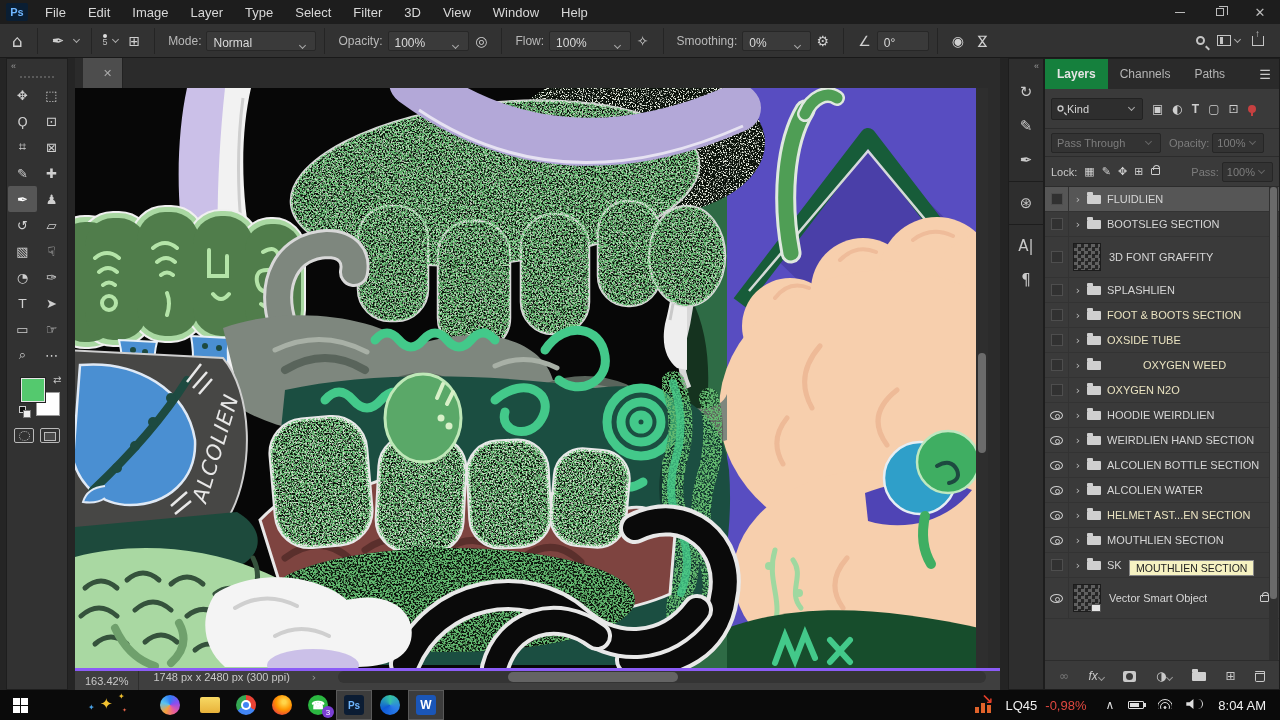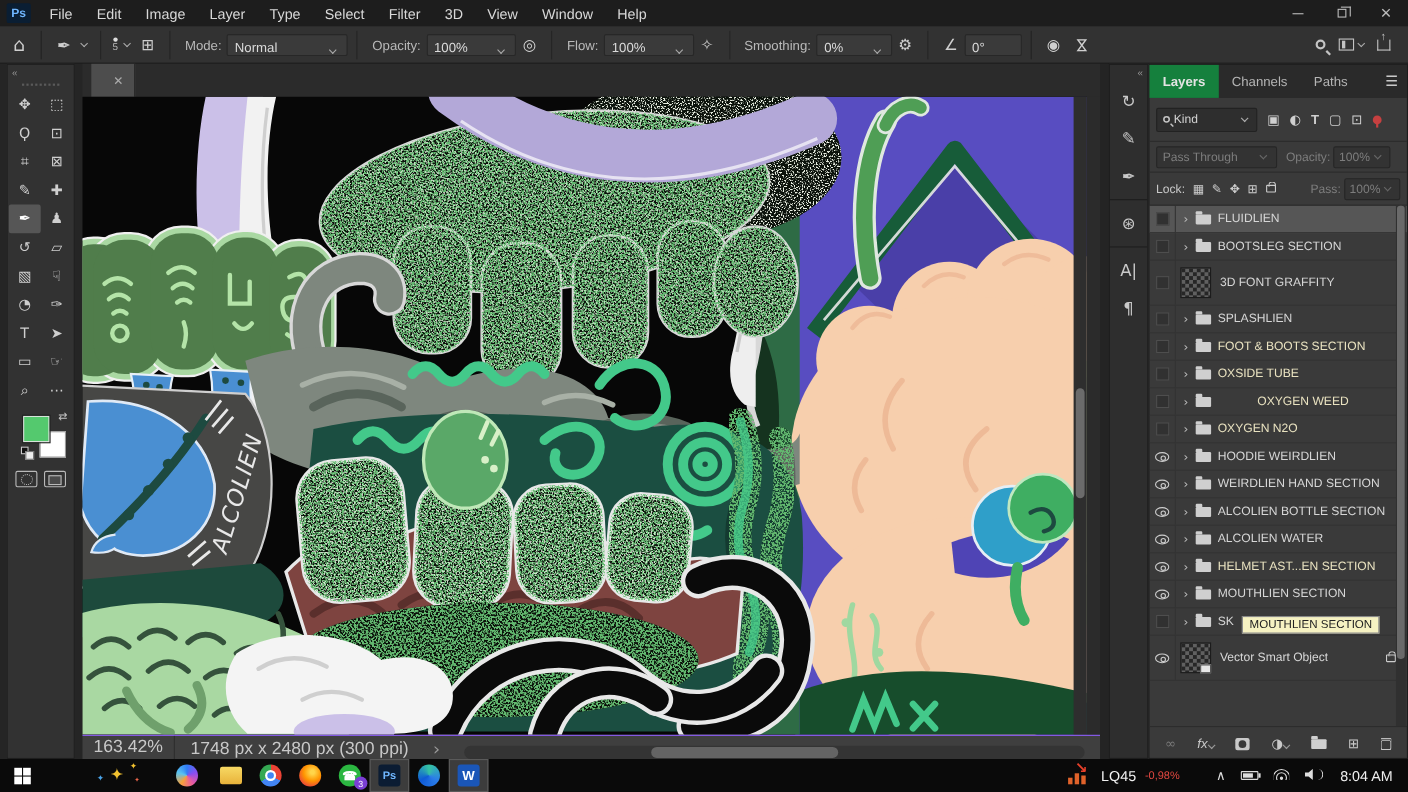--- a/index.html
+++ b/index.html
@@ -59,21 +59,21 @@
   
   #workarea{position:absolute;left:75px;top:58px;width:925px;height:632px;background:#2b2b2b;}
   #tabbar{position:absolute;left:0;top:0;width:925px;height:30px;background:#2b2b2b;display:flex;}
   #doctab{background:#4d4d4d;height:30px;display:flex;align-items:center;padding:0 10px;margin-left:8px;
     font-size:12px;color:#dedede;border-right:1px solid #222;}
   #tabclose{margin-left:10px;color:#aaa;font-size:11px;}
   #canvaswrap{position:absolute;left:0;top:30px;width:913px;height:580px;background:#101010;}
   #vscroll{position:absolute;right:0;top:30px;width:12px;height:580px;background:#2e2e2e;}
   #vthumb{position:absolute;left:2px;top:265px;width:8px;height:100px;background:#6b6b6b;border-radius:4px;}
   #statusbar{position:absolute;left:0;top:610px;width:925px;height:22px;background:#3f3f3f;
-    border-top:1px solid #8b5cf6;display:flex;align-items:flex-end;font-size:16px;color:#c8c8c8;}
+    border-top:3px solid #8b5cf6;display:flex;align-items:flex-start;font-size:11px;color:#c8c8c8;}
   #zoomlvl{padding:0 10px;border-right:1px solid #2e2e2e;height:100%;display:flex;align-items:center;}
   #docinfo{padding:0 14px;}
   #statchev{color:#9a9a9a;margin:0 8px;}
   #hscrolltrack{position:relative;flex:1;height:12px;background:#343434;border-radius:6px;margin:0 14px;}
   #hthumb{position:absolute;left:170px;top:1px;width:170px;height:10px;background:#646464;border-radius:5px;}
 
   
   #dock{position:absolute;left:1000px;top:58px;width:280px;height:632px;background:#242424;}
   #panelstrip{position:absolute;left:8px;top:0;width:36px;height:632px;background:#2e2e2e;border:1px solid #1d1d1d;}
   #stripcollapse{font-size:9px;color:#9a9a9a;text-align:right;padding:2px 4px 4px 0;}
@@ -158,21 +158,21 @@
   .badge{position:absolute;right:2px;bottom:2px;width:12px;height:12px;border-radius:50%;background:#7a3fd4;
     color:#fff;font-size:8px;display:flex;align-items:center;justify-content:center;}
   .i-ps{background:#0b1c33;color:#6fb6ff;border-radius:3px;font-size:10px;}
   .i-edge{border-radius:50%;background:conic-gradient(#35c4a2,#2b7de9,#0f5bd7,#35c4a2);}
   .i-word{background:#1a56b8;color:#fff;border-radius:3px;font-size:12px;}
   #tray{margin-left:auto;display:flex;align-items:center;height:30px;}
   #stockicon{width:22px;height:16px;position:relative;margin-right:8px;}
   #stockicon .bar{position:absolute;bottom:0;width:4px;background:#e0622a;}
   #stockicon .arr{position:absolute;color:#e8402a;font-size:14px;font-weight:bold;left:6px;top:-6px;}
   #stocksym{font-size:13px;color:#f0f0f0;margin-right:8px;}
-  #stockchg{font-size:10px;color:#e04840;margin-right:26px;}
+  #stockchg{font-size:13px;color:#e04840;margin-right:12px;}
   .trayico{margin:0 7px;color:#ddd;font-size:12px;}
   .batt{width:16px;height:8px;border:1px solid #ddd;border-radius:1px;position:relative;display:inline-block;}
   .batt:before{content:'';position:absolute;right:-3px;top:1px;width:2px;height:4px;background:#ddd;}
   .batt:after{content:'';position:absolute;left:1px;top:1px;width:9px;height:4px;background:#ddd;}
   .wifi{width:14px;height:11px;position:relative;display:inline-block;overflow:hidden;}
   .wifi i{position:absolute;border:1px solid #ddd;border-radius:50%;left:50%;transform:translateX(-50%);}
   .wifi .w1{width:16px;height:16px;top:1px;}
   .wifi .w2{width:10px;height:10px;top:4px;}
   .wifi .w3{width:3px;height:3px;top:8px;background:#ddd;}
   .spk{width:11px;height:10px;background:#ddd;display:inline-block;

